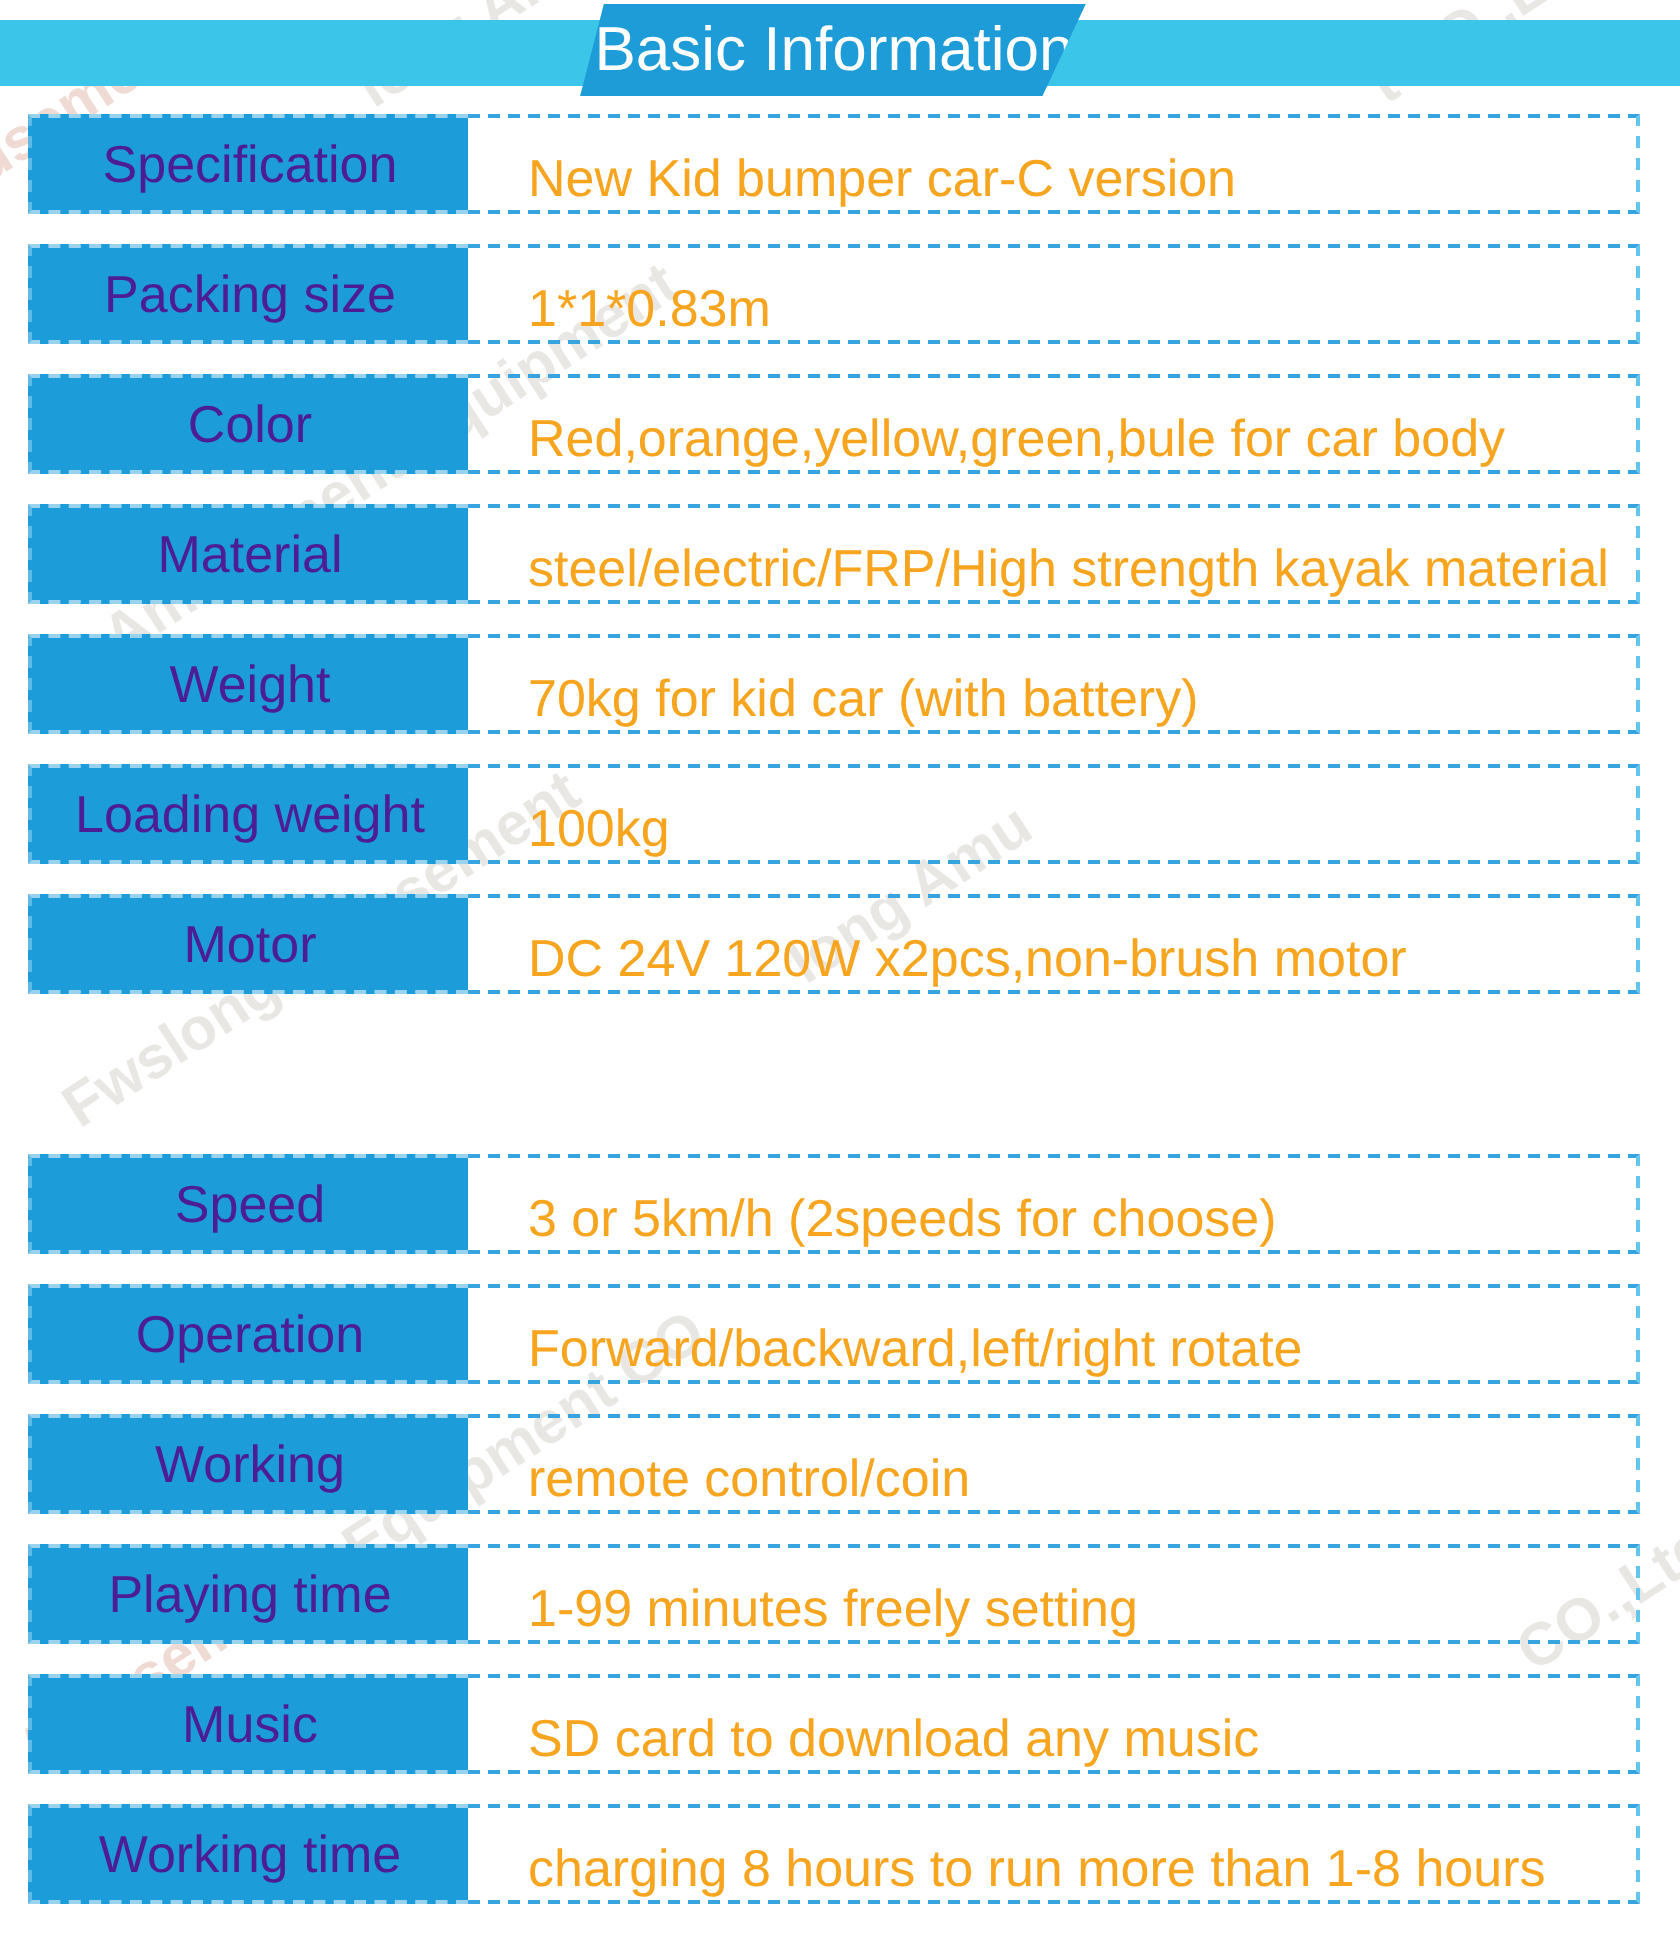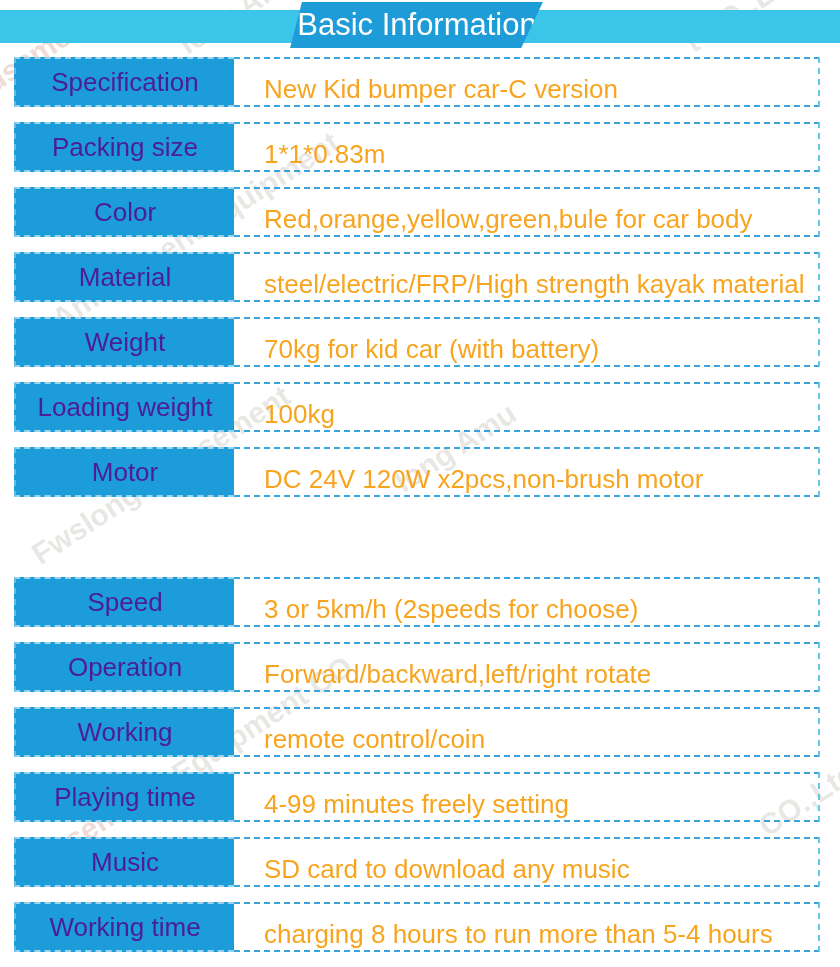--- a/index.html
+++ b/index.html
@@ -178,33 +178,33 @@
       </div>
     <div class="cell-value">
         <span>remote control/coin</span>
       </div>
   </div>
   <div class="row r11">
     <div class="cell-label">
         <span>Playing time</span>
       </div>
     <div class="cell-value">
-        <span>4-99 minutes freely setting</span>
+        <span>1-99 minutes freely setting</span>
       </div>
   </div>
   <div class="row r12">
     <div class="cell-label">
         <span>Music</span>
       </div>
     <div class="cell-value">
         <span>SD card to download any music</span>
       </div>
   </div>
   <div class="row r13">
     <div class="cell-label">
         <span>Working time</span>
       </div>
     <div class="cell-value">
-        <span>charging 8 hours to run more than 5-4 hours</span>
+        <span>charging 8 hours to run more than 1-8 hours</span>
       </div>
   </div>
 
 </div>
 
 </body></html>

